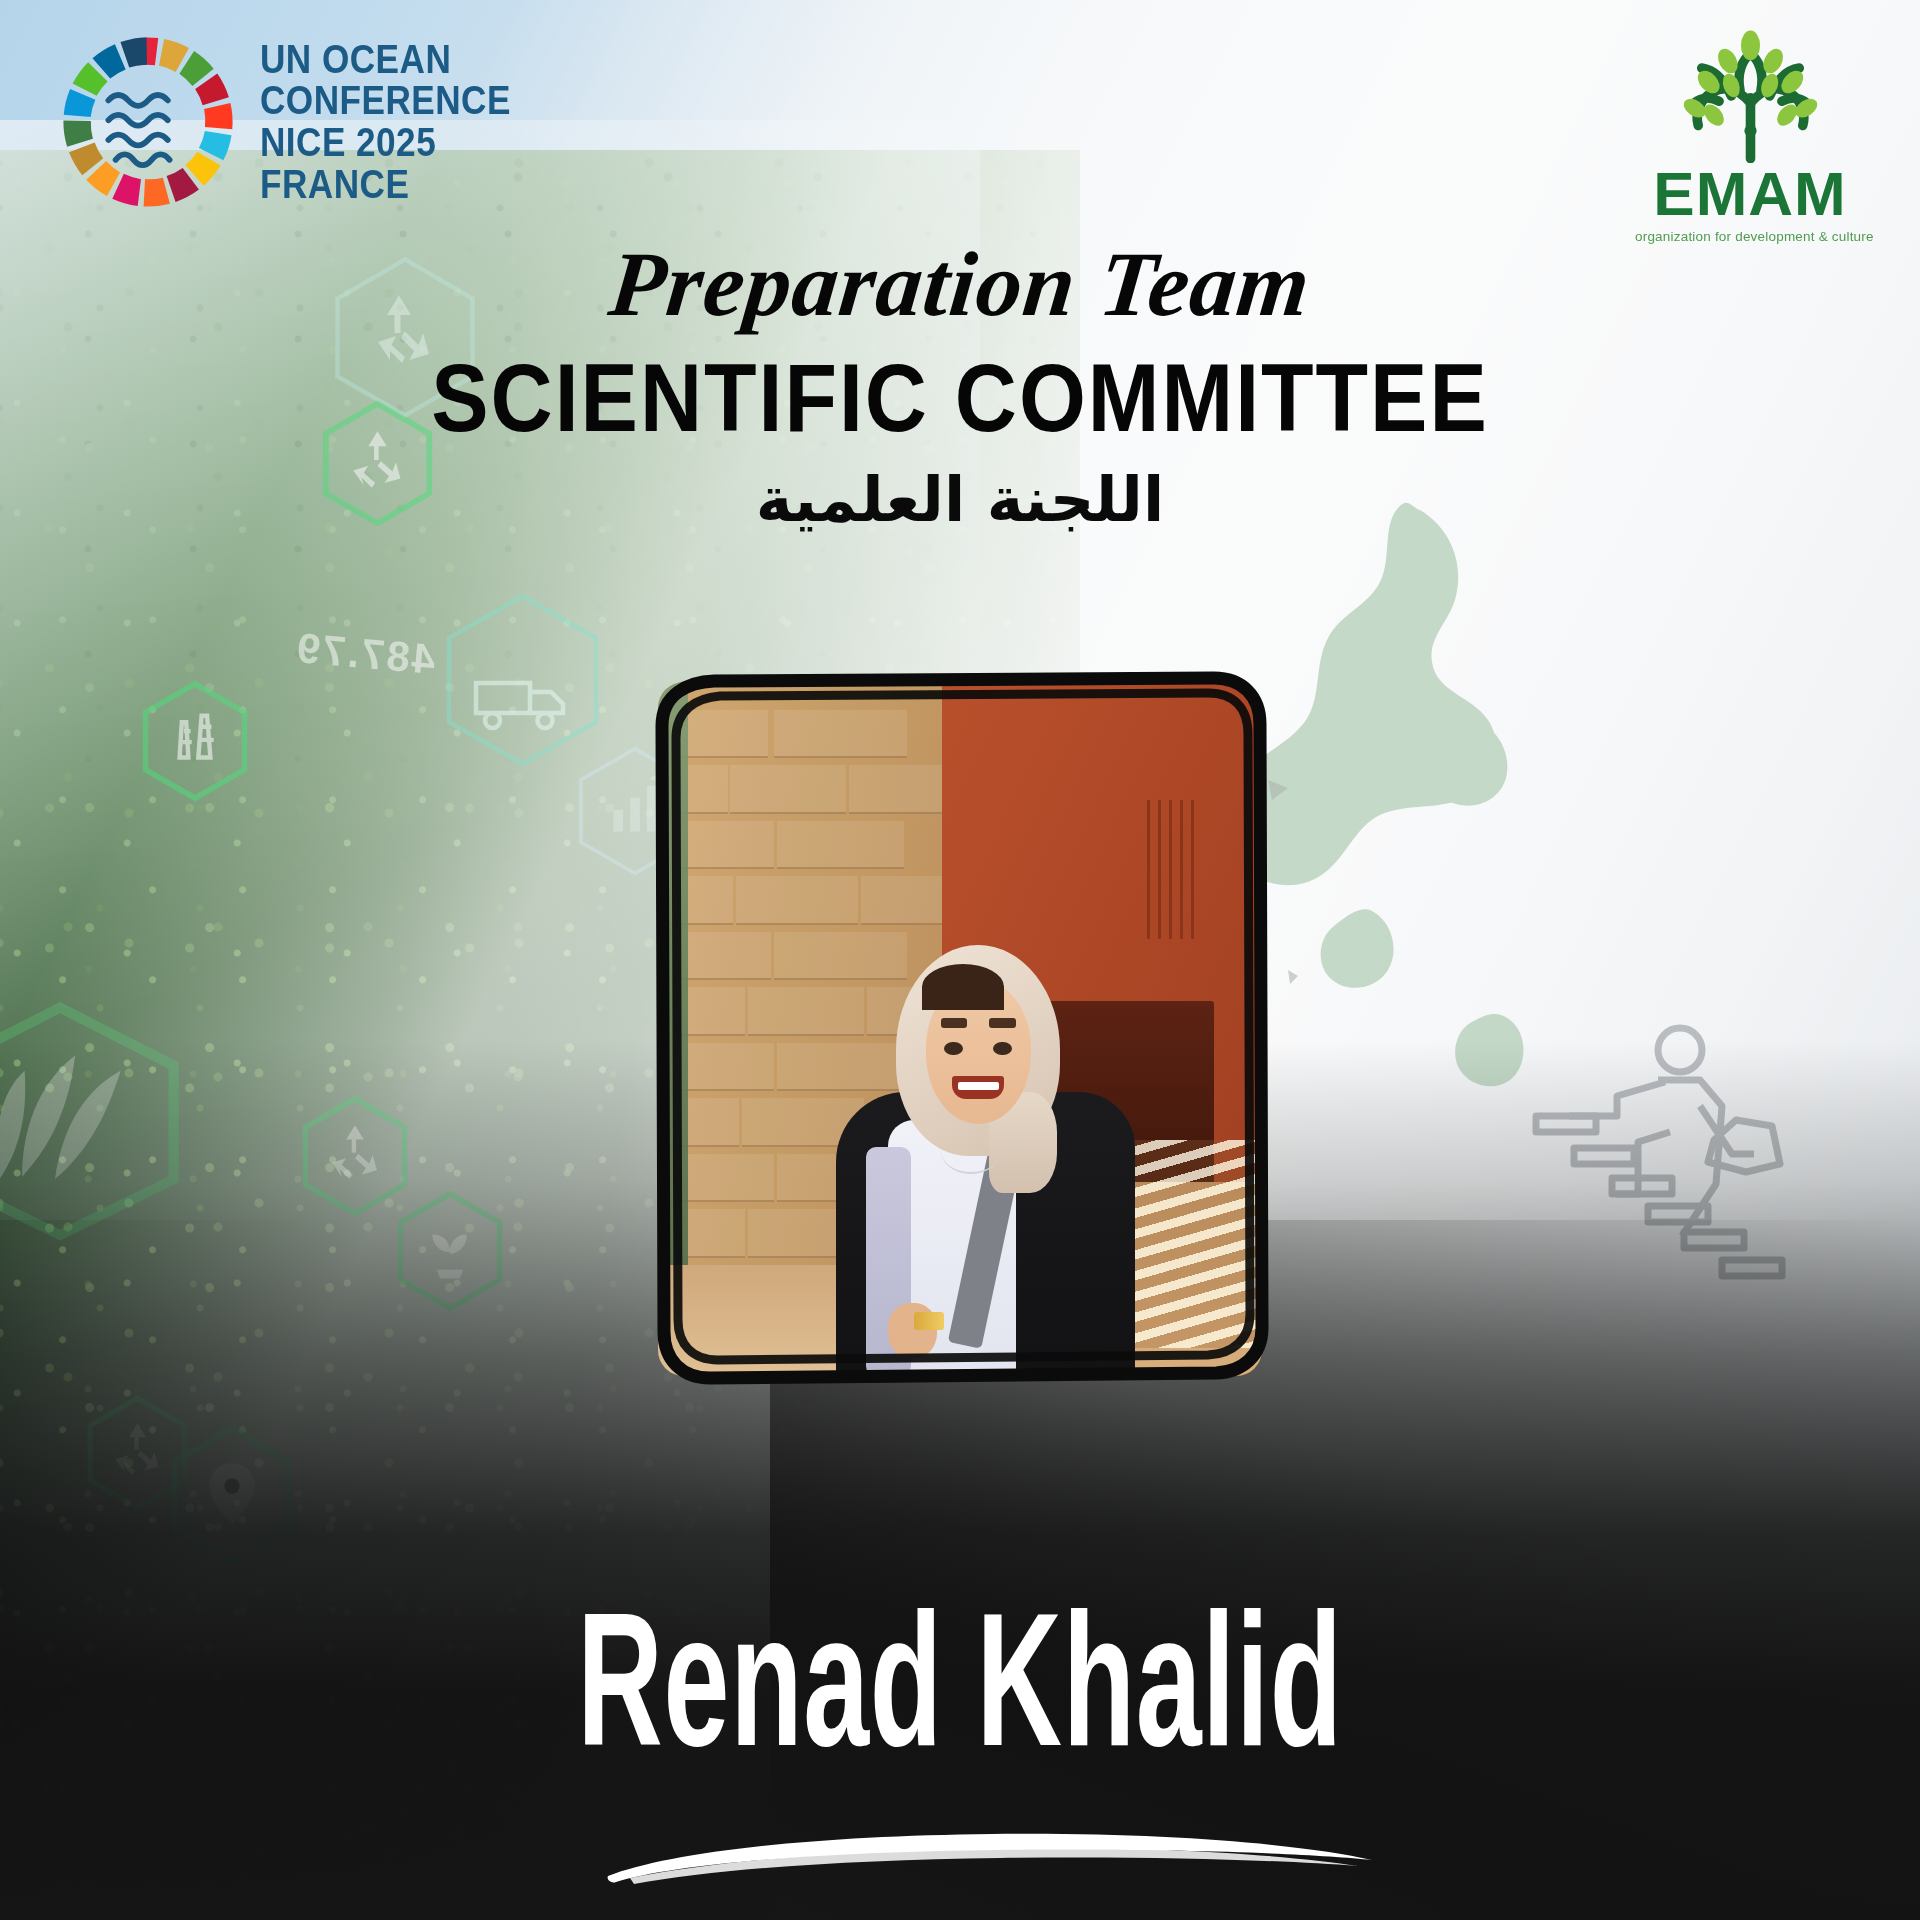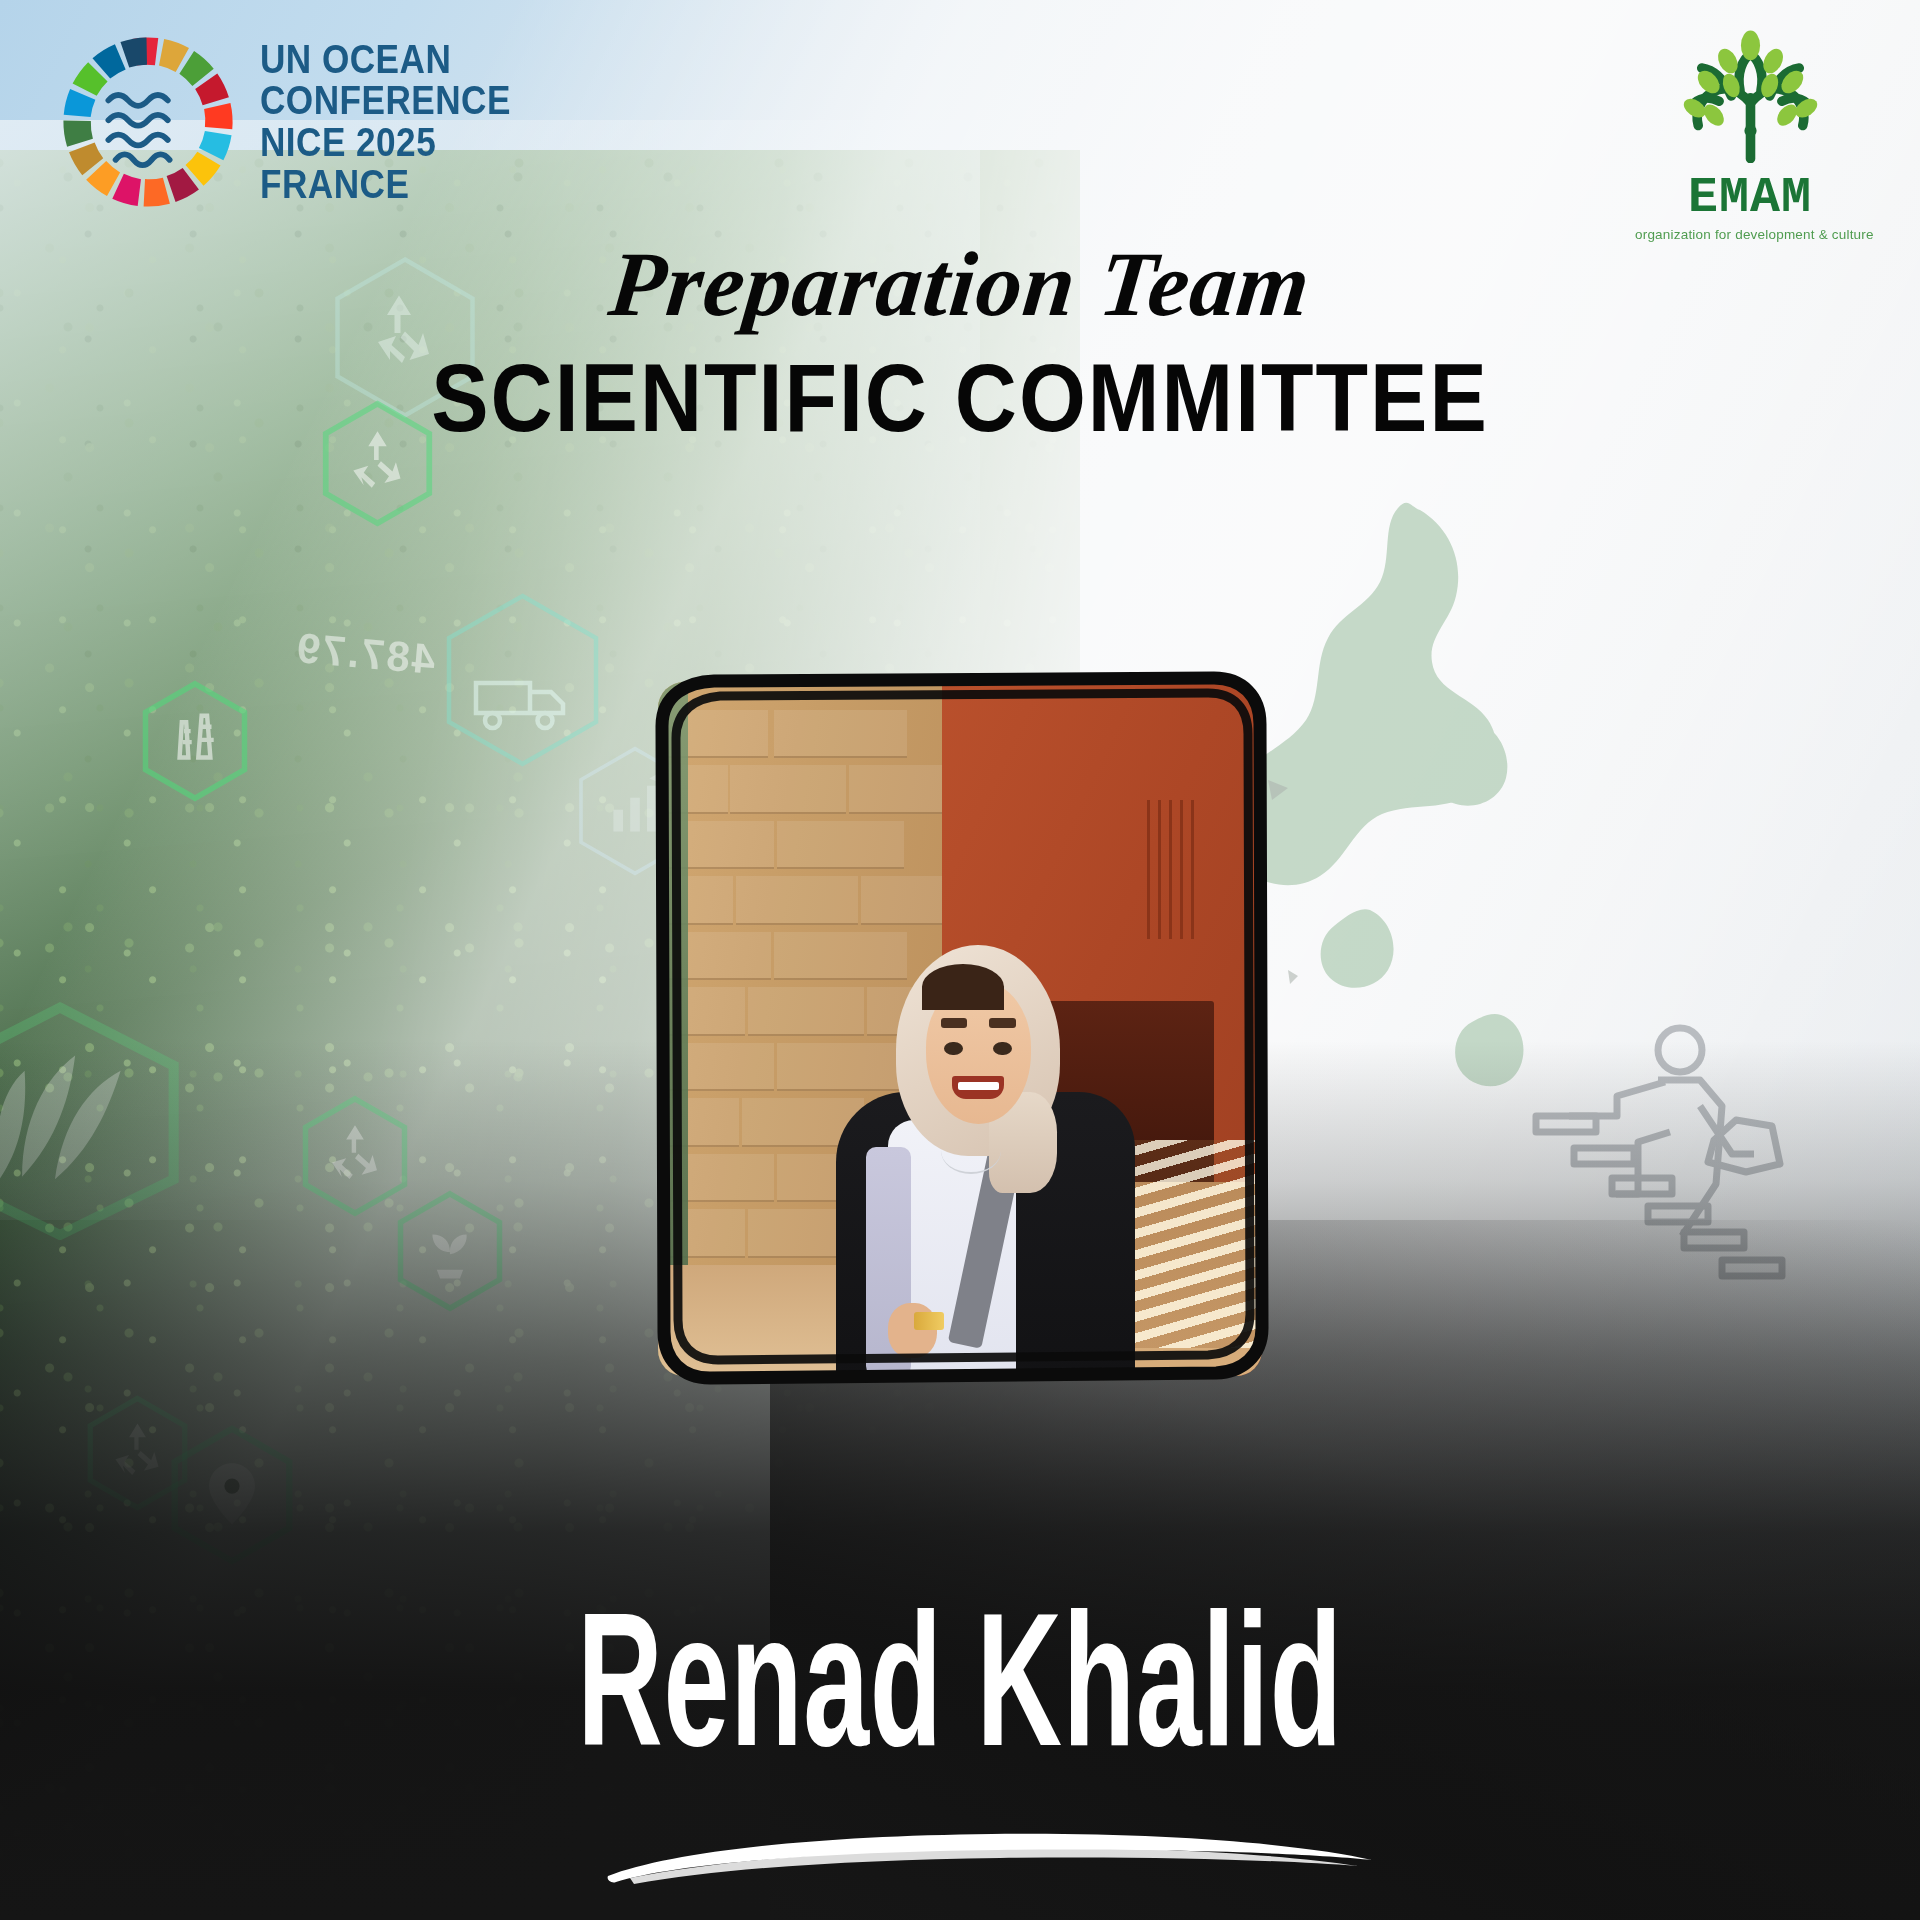--- a/index.html
+++ b/index.html
@@ -119,22 +119,22 @@
     text-transform:uppercase;
     transform:scaleX(.88);transform-origin:left center;
   }
   .un-text div{white-space:nowrap;}
 
   
   .emam{position:absolute;right:55px;top:28px;width:230px;text-align:center;}
   .emam-tree{width:175px;height:135px;margin:0 auto;}
   .emam-tree svg{width:100%;height:100%;display:block;}
   .emam-word{
-    font-family:Liberation Mono, monospace;
-    font-weight:800;font-size:50px;color:#1b7536;letter-spacing:1px;line-height:.95;margin-top:11px;
+    font-family:Liberation Sans, sans-serif;
+    font-weight:800;font-size:62px;color:#1b7536;letter-spacing:1px;line-height:.95;margin-top:2px;
   }
   .emam-tag{
     font-family:"Liberation Sans", sans-serif;
     font-size:13.5px;color:#4f9c4f;letter-spacing:.2px;margin-top:5px;white-space:nowrap;
   }
 
   
   .head-wrap{position:absolute;left:0;top:238px;width:100%;text-align:center;}
   .prep-team{
     font-family:"Liberation Serif", serif;
@@ -414,20 +414,21 @@
         </g>
       </svg>
     </div>
     <div class="emam-word">EMAM</div>
     <div class="emam-tag">organization for development &amp; culture</div>
   </div>
 
   <div class="head-wrap">
     <div class="prep-team">Preparation Team</div>
     <div class="sci-comm">SCIENTIFIC COMMITTEE</div>
+    <div class="arabic">اللجنة العلمية</div>
   </div>
 
   <div class="photo-zone">
     <div class="photo-clip">
       <div class="ph ph-wall-left">
         <div class="brick" style="left:-4%;top:4%;width:42%;height:7%;"></div>
         <div class="brick" style="left:40%;top:4%;width:46%;height:7%;"></div>
         <div class="brick" style="left:-10%;top:12%;width:34%;height:7%;"></div>
         <div class="brick" style="left:25%;top:12%;width:40%;height:7%;"></div>
         <div class="brick" style="left:66%;top:12%;width:42%;height:7%;"></div>

